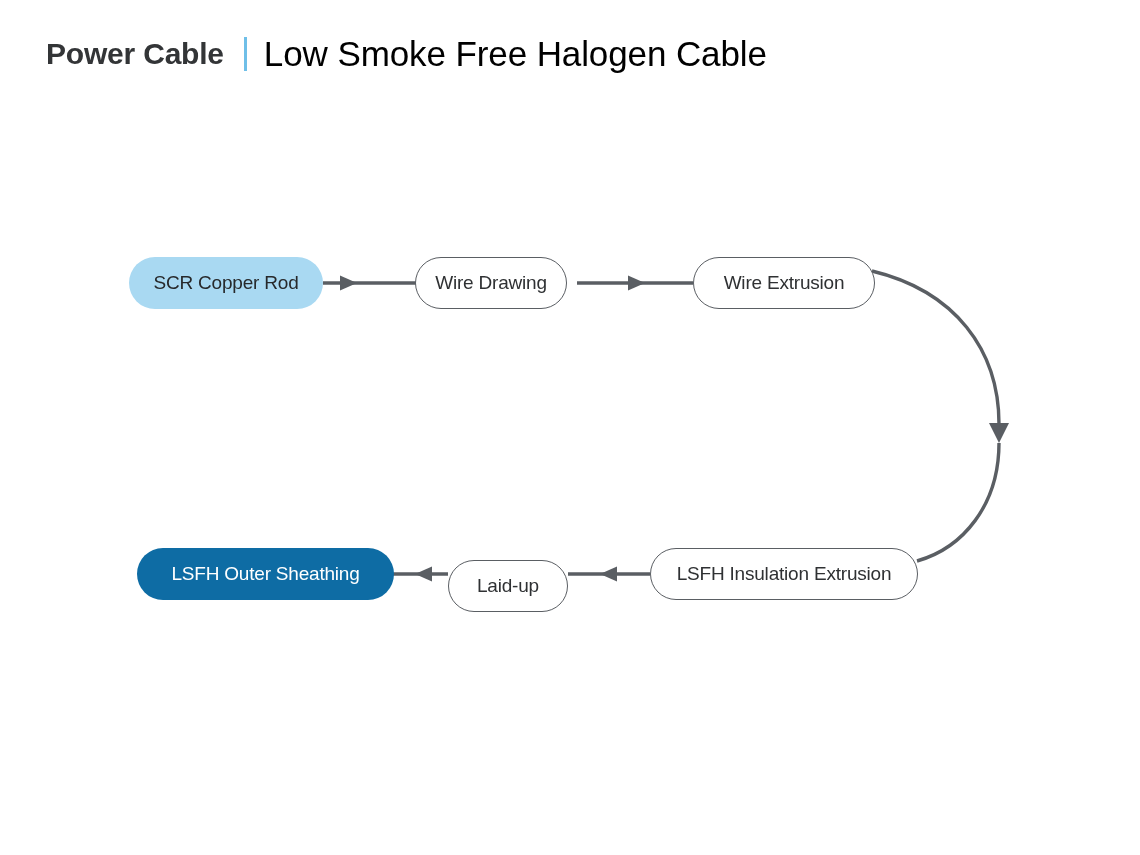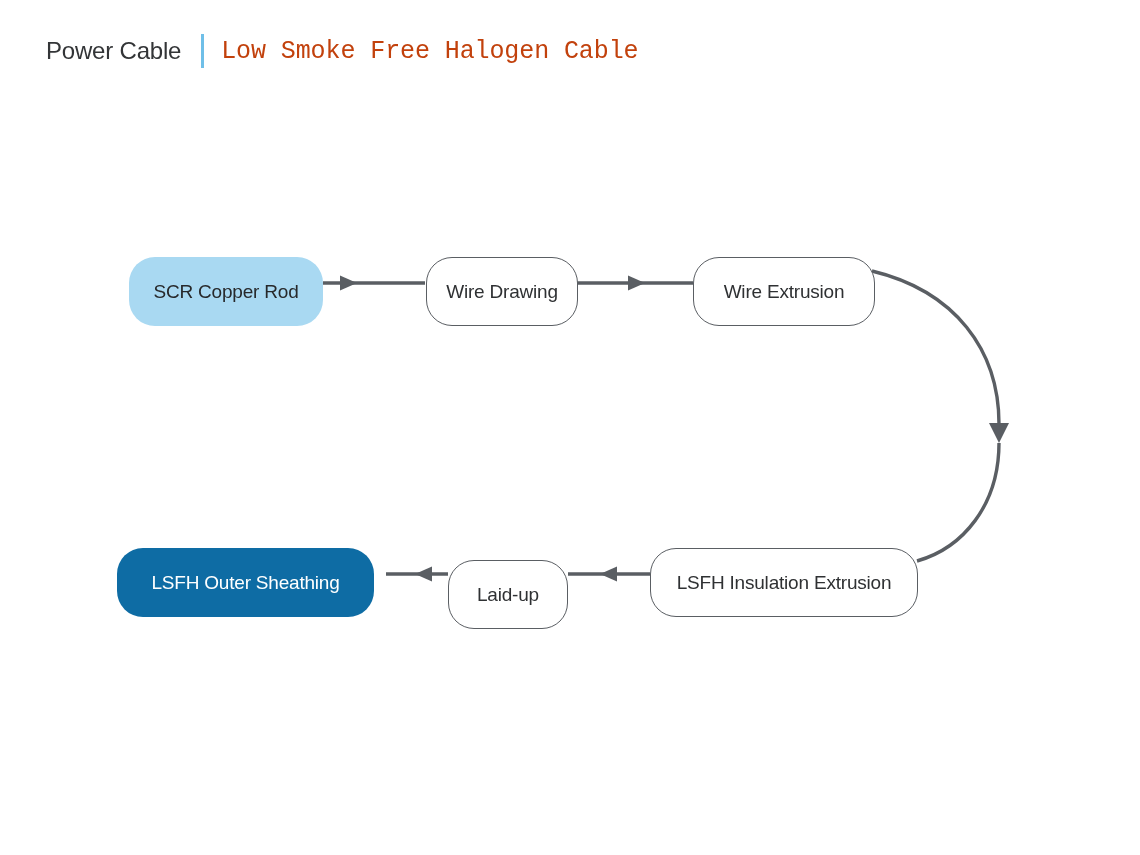--- a/index.html
+++ b/index.html
@@ -19,38 +19,37 @@
   
   .header {
     position: absolute;
     left: 46px;
     top: 34px;
     display: flex;
     align-items: center;
     white-space: nowrap;
   }
   .header-title {
-    font-size: 24px;
-    font-weight: normal;
+    font-size: 30px;
+    font-weight: bold;
     color: #333537;
     letter-spacing: -0.2px;
   }
   .header-divider {
     width: 3px;
     height: 34px;
     background: #6FBFE8;
     margin: 0 17px 0 20px;
     flex: none;
   }
   .header-subtitle {
-    font-size: 25px;
+    font-size: 35px;
     font-weight: normal;
-    color: #c2410c;
+    color: #000000;
     letter-spacing: -0.1px;
-    font-family: Liberation Mono, monospace;
   }
 
   
   .flow {
     position: absolute;
     left: 0;
     top: 0;
     width: 1140px;
     height: 855px;
   }
@@ -60,21 +59,21 @@
     top: 0;
     width: 1140px;
     height: 855px;
     overflow: visible;
   }
 
   
   .node {
     position: absolute;
     box-sizing: border-box;
-    height: 69px;
+    height: 52px;
     border-radius: 26px;
     display: flex;
     align-items: center;
     justify-content: center;
     font-size: 19px;
     letter-spacing: -0.2px;
     white-space: nowrap;
     z-index: 2;
   }
   .node-plain {
@@ -88,25 +87,25 @@
     color: #27292B;
   }
   .node-end {
     background: #0E6CA4;
     border: none;
     color: #ffffff;
   }
 
   
   #node-scr-copper-rod      { left: 129px; top: 257px; width: 194px; }
-  #node-wire-drawing        { left: 426px; top: 257px; width: 152px; }
+  #node-wire-drawing        { left: 415px; top: 257px; width: 152px; }
   #node-wire-stranding      { left: 693px; top: 257px; width: 182px; }
   #node-xlpe-insulation     { left: 650px; top: 548px; width: 268px; }
   #node-laid-up             { left: 448px; top: 560px; width: 120px; }
-  #node-lsfh-outer-sheathing{ left: 117px; top: 548px; width: 257px; text-align: center; }
+  #node-lsfh-outer-sheathing{ left: 137px; top: 548px; width: 257px; text-align: center; }
 </style>
 </head>
 <body>
 
 <div class="header">
   <span class="header-title">Power Cable</span>
   <span class="header-divider"></span>
   <span class="header-subtitle">Low Smoke Free Halogen Cable</span>
 </div>
 

